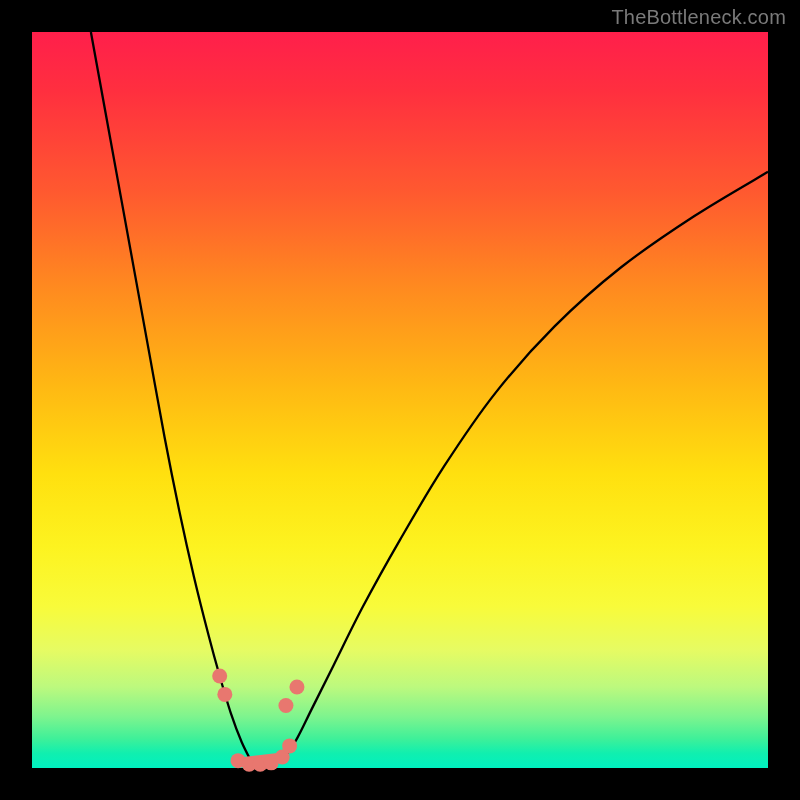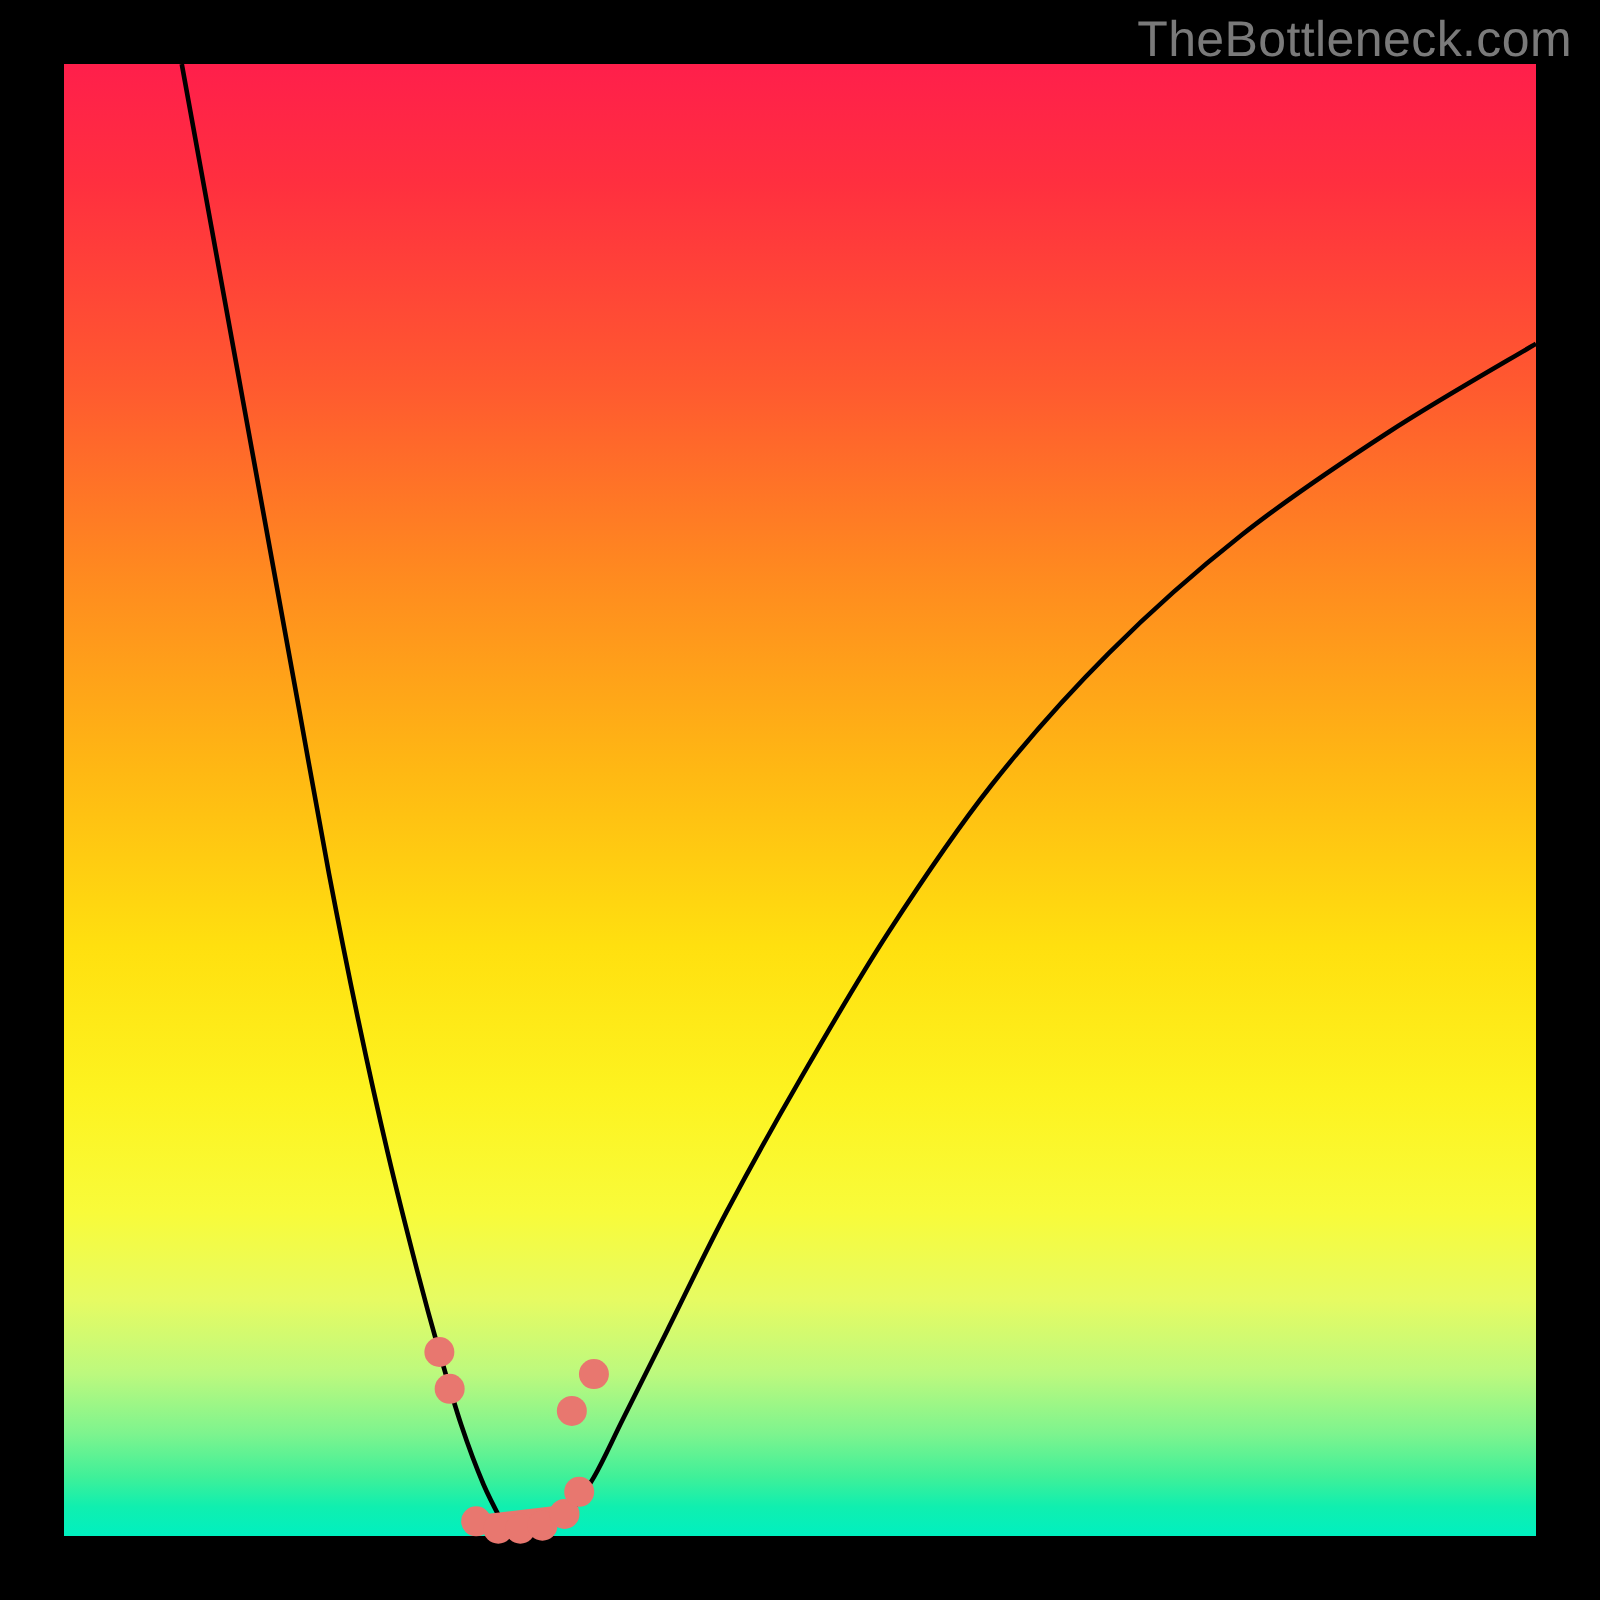--- a/index.html
+++ b/index.html
@@ -42,21 +42,21 @@
       #3ff099 96%,
       #10efaf 98%,
       #00f0c0 100%
     );
   }
   .watermark {
     position: absolute;
     top: 6px;
     right: 14px;
     color: #7a7a7a;
-    font-size: 25px;
+    font-size: 20px;
     letter-spacing: 0.2px;
     font-weight: 500;
     user-select: none;
   }
   svg.curves {
     position: absolute;
     top: 0;
     left: 0;
     width: 736px;
     height: 736px;

